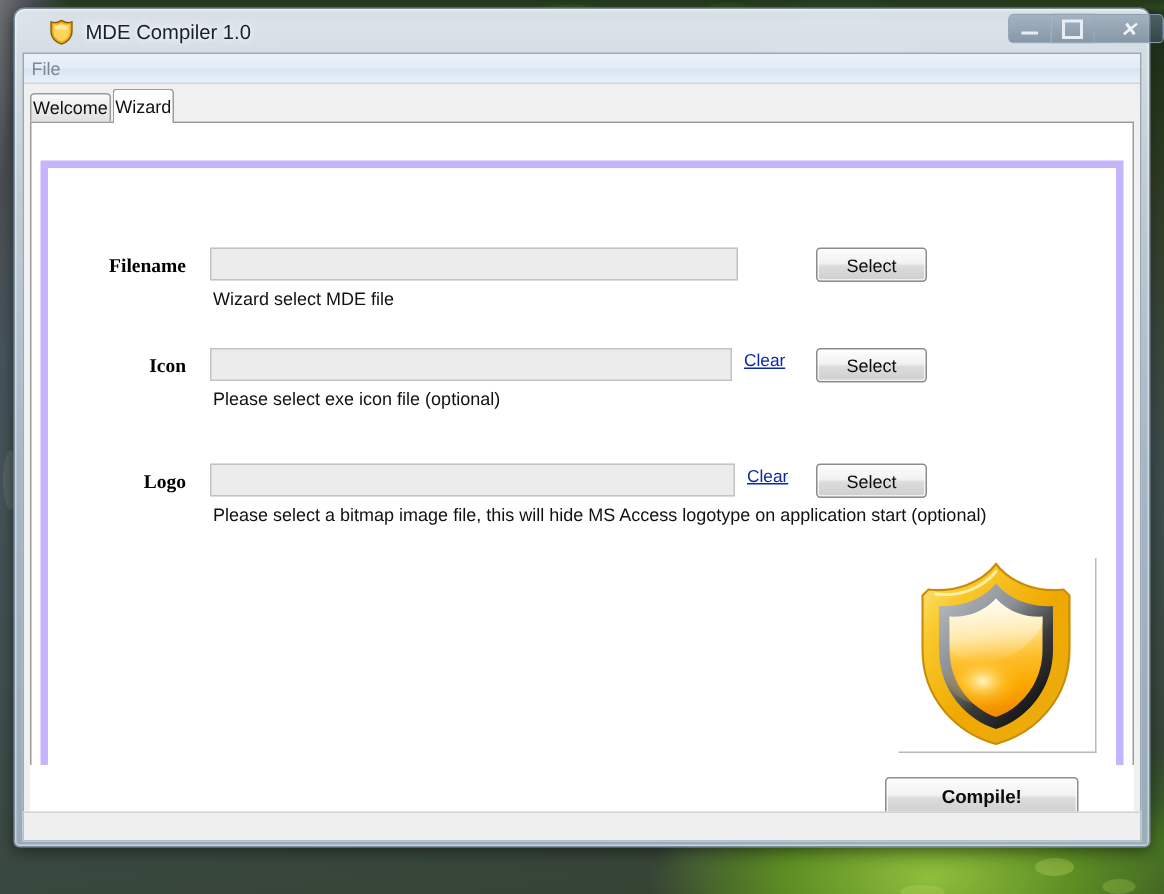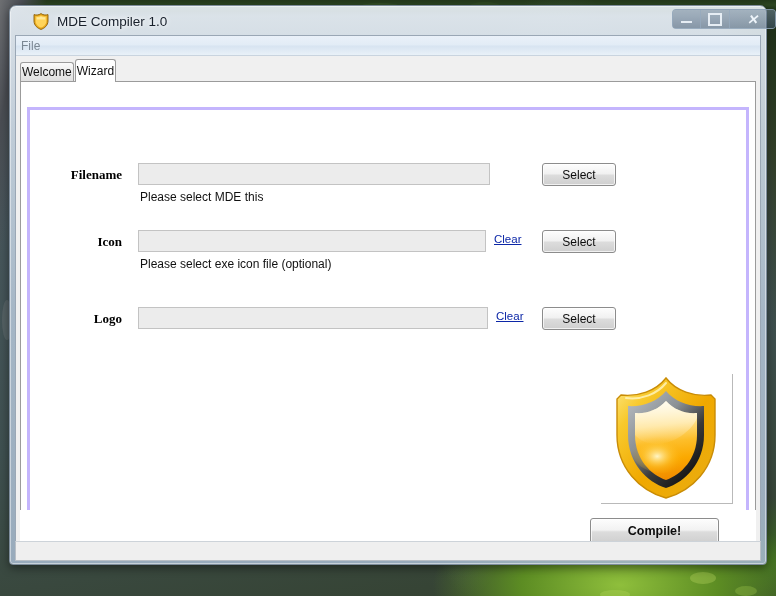--- a/index.html
+++ b/index.html
@@ -170,21 +170,21 @@
     margin-bottom: -1px;
     position: relative; z-index: 3;
   }
 
   
   #inner-panel {
     position: absolute;
     left: 6px; top: 25px;
     right: 6px; bottom: 6px;
     background: #ffffff;
-    border: 3px solid #c4b5fd;
+    border: 5px solid #c4b5fd;
     box-sizing: border-box;
   }
 
   
   .frow { position: absolute; left: 0; width: 100%; height: 50px; }
   .flabel {
     position: absolute;
     width: 92px; text-align: right;
     font-family: "Liberation Serif", serif;
     font-weight: bold; font-size: 13px; color: #000;
@@ -316,36 +316,37 @@
 
     <div id="outer-panel">
 
 
       <div id="inner-panel">
 
         <div class="frow" style="top:53px;">
           <div class="flabel">Filename</div>
           <input class="ffield" style="width: 352px;" type="text" placeholder="">
           <div class="fselect" style="left:512px;">Select</div>
-          <div class="fhint">Please select MDE this</div>
+          <div class="fhint">Wizard select MDE file</div>
         </div>
 
         <div class="frow" style="top:120px;">
           <div class="flabel">Icon</div>
           <input class="ffield" style="width: 348px;" type="text" placeholder="">
           <a class="fclear" style="left:464px;">Clear</a>
           <div class="fselect" style="left:512px;">Select</div>
           <div class="fhint">Please select exe icon file (optional)</div>
         </div>
 
         <div class="frow" style="top:197px;">
           <div class="flabel">Logo</div>
           <input class="ffield" style="width: 350px;" type="text" placeholder="">
           <a class="fclear" style="left:466px;">Clear</a>
           <div class="fselect" style="left:512px;">Select</div>
+          <div class="fhint">Please select a bitmap image file, this will hide MS Access logotype on application start (optional)</div>
         </div>
 
         <div id="shield-box">
           <svg id="shield-svg" width="124" height="126" viewBox="0 0 124 126">
             <defs>
               <linearGradient id="gOuter" x1="0" y1="0" x2="1" y2="1">
                 <stop offset="0%" stop-color="#fde98a"></stop>
                 <stop offset="22%" stop-color="#f8c92c"></stop>
                 <stop offset="55%" stop-color="#f0a800"></stop>
                 <stop offset="100%" stop-color="#e9ae14"></stop>

